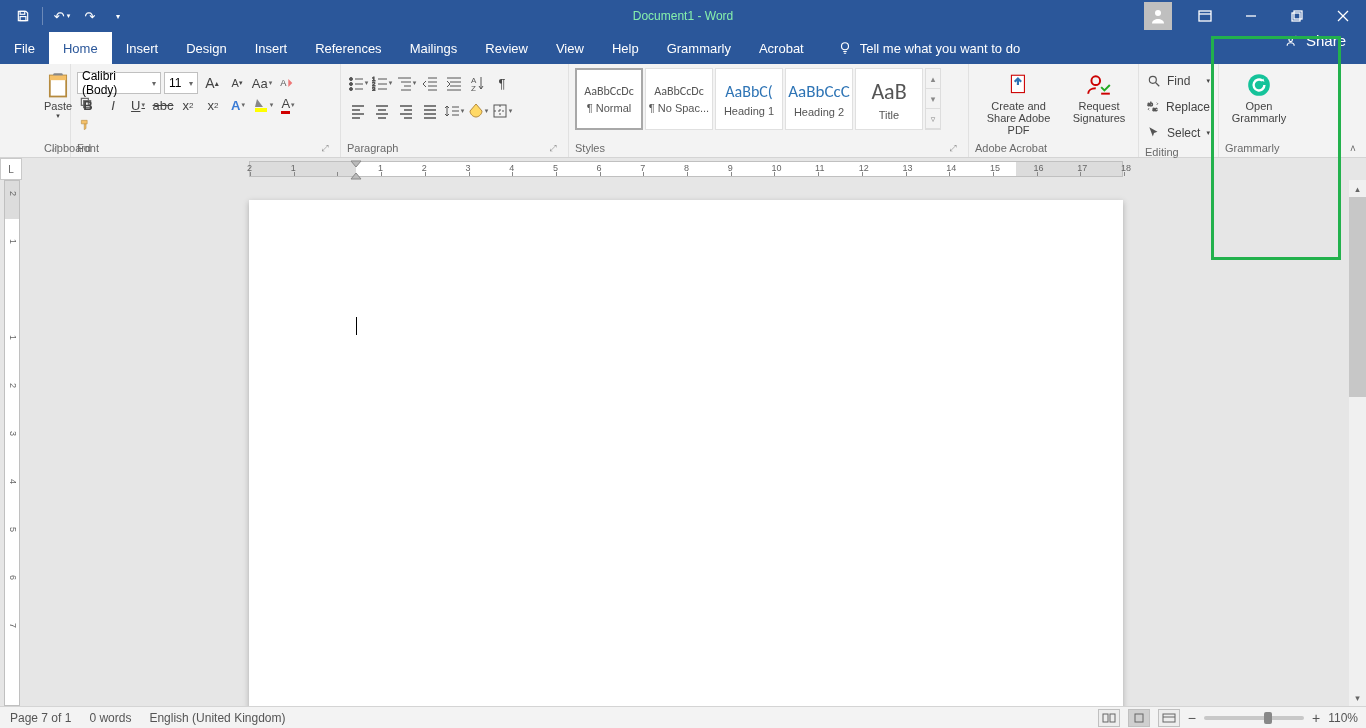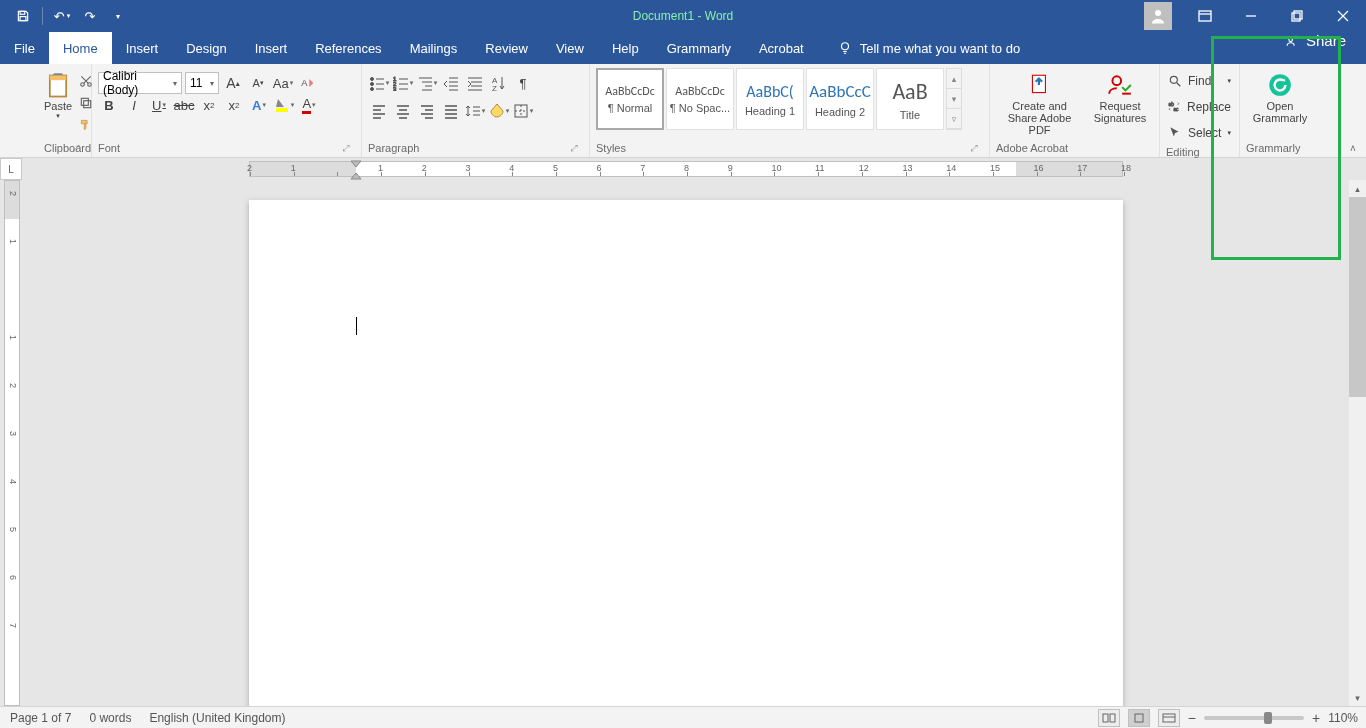--- a/index.html
+++ b/index.html
@@ -175,21 +175,21 @@
         <circle cx="8" cy="10" r="3"></circle>
         <path d="M14 7a3 3 0 016 0"></path>
         <path d="M2 20c0-3 3-5 6-5s6 2 6 5"></path>
       </svg>
     <span>Share</span>
   </div>
 </div>
 
 <div class="ribbon">
 
-  <div class="group" style="width:92px;padding-left:44px;">
+  <div class="group" style="width:71px;padding-left:44px;">
     <div class="group-body">
       <div class="paste-big">
         <svg viewBox="0 0 24 24">
             <rect x="5" y="3" width="14" height="18" fill="#fff" stroke="#b58a3e" stroke-width="1.5"></rect>
             <rect x="8" y="1" width="8" height="4" rx="1" fill="#888"></rect>
             <rect x="5" y="3" width="14" height="4" fill="#f5c068"></rect>
           </svg>
         <span>Paste</span>
         <span style="font-size:7px;">▾</span>
       </div>
@@ -563,21 +563,21 @@
     <div class="scroll-v-arrow" style="top:0;">▴</div>
     <div class="scroll-v-thumb" style="top:17px;"></div>
     <div class="scroll-v-arrow" style="bottom:0;">▾</div>
   </div>
 </div>
 
 <div class="green-box" style="left:1211px; top:36px; width:130px; height:224px;"></div>
 
 <div class="statusbar">
   <div class="status-left">
-    <span>Page 1 of 7</span>
+    <span>Page 7 of 1</span>
     <span>0 words</span>
     <span>English (United Kingdom)</span>
   </div>
   <div class="status-right">
     <div class="view-btn">
         <svg width="14" height="10" stroke="#666" fill="none">
           <rect x="1" y="1" width="5" height="8"></rect>
           <rect x="8" y="1" width="5" height="8"></rect>
         </svg>
       </div>

